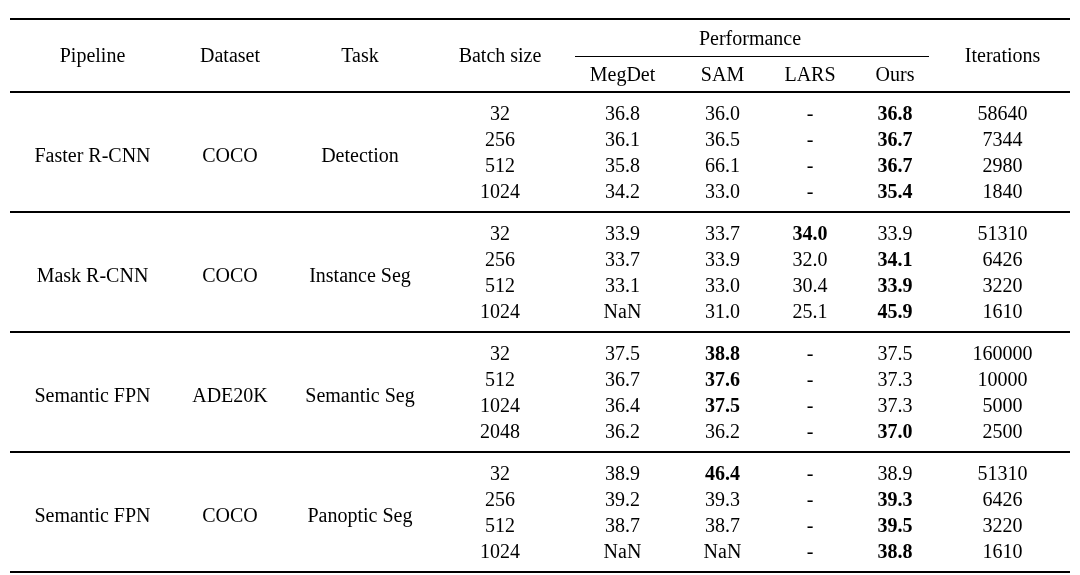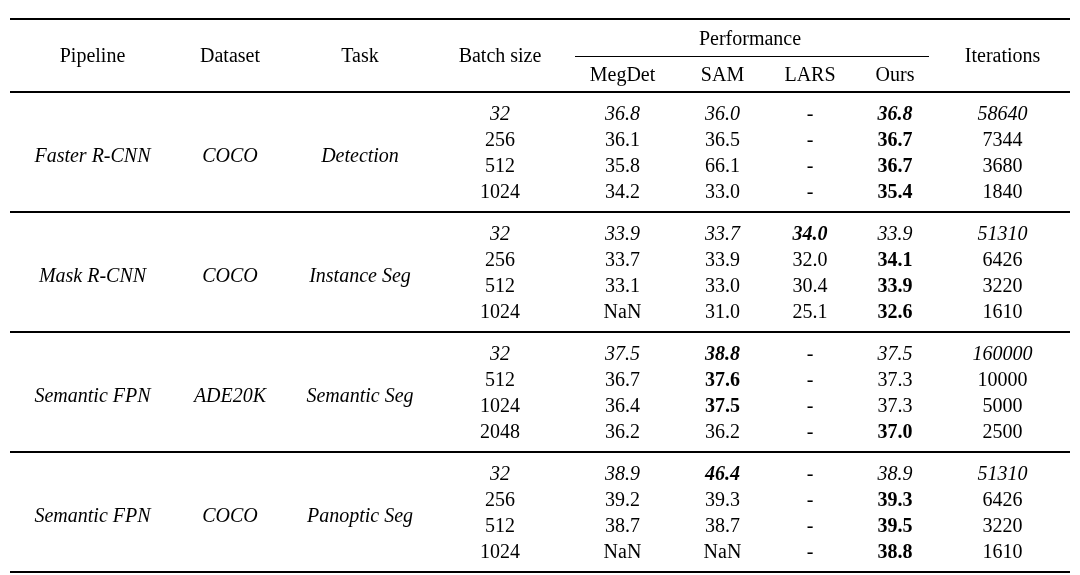--- a/index.html
+++ b/index.html
@@ -44,21 +44,21 @@
     bottom: 0;
     height: 0;
     border-bottom: 1.3px solid #000;
   }
   td {
     text-align: center;
     padding: 0;
     height: 26px;
     vertical-align: middle;
   }
-  tbody tr:first-child td { padding-top: 7px; font-style: italic; }
+  tbody tr:first-child td { padding-top: 7px; }
   tbody tr:last-child td { padding-bottom: 7px; }
   td.bold { font-weight: bold; }
 </style>
 </head>
 <body>
 
 <div class="table-wrap">
   <table class="results">
     <colgroup>
       <col style="width:165px">
@@ -109,21 +109,21 @@
           <td>-</td>
           <td class="bold">36.7</td>
           <td>7344</td>
         </tr>
         <tr>
           <td>512</td>
           <td>35.8</td>
           <td>66.1</td>
           <td>-</td>
           <td class="bold">36.7</td>
-          <td>3680</td>
+          <td>2980</td>
         </tr>
         <tr>
           <td>1024</td>
           <td>34.2</td>
           <td>33.0</td>
           <td>-</td>
           <td class="bold">35.4</td>
           <td>1840</td>
         </tr>
       </tbody>
@@ -153,21 +153,21 @@
           <td>33.0</td>
           <td>30.4</td>
           <td class="bold">33.9</td>
           <td>3220</td>
         </tr>
         <tr>
           <td>1024</td>
           <td>NaN</td>
           <td>31.0</td>
           <td>25.1</td>
-          <td class="bold">32.6</td>
+          <td class="bold">45.9</td>
           <td>1610</td>
         </tr>
       </tbody>
       <tbody>
         <tr>
           <td rowspan="4">Semantic FPN</td>
           <td rowspan="4">ADE20K</td>
           <td rowspan="4">Semantic Seg</td>
           <td>32</td>
           <td>37.5</td>

